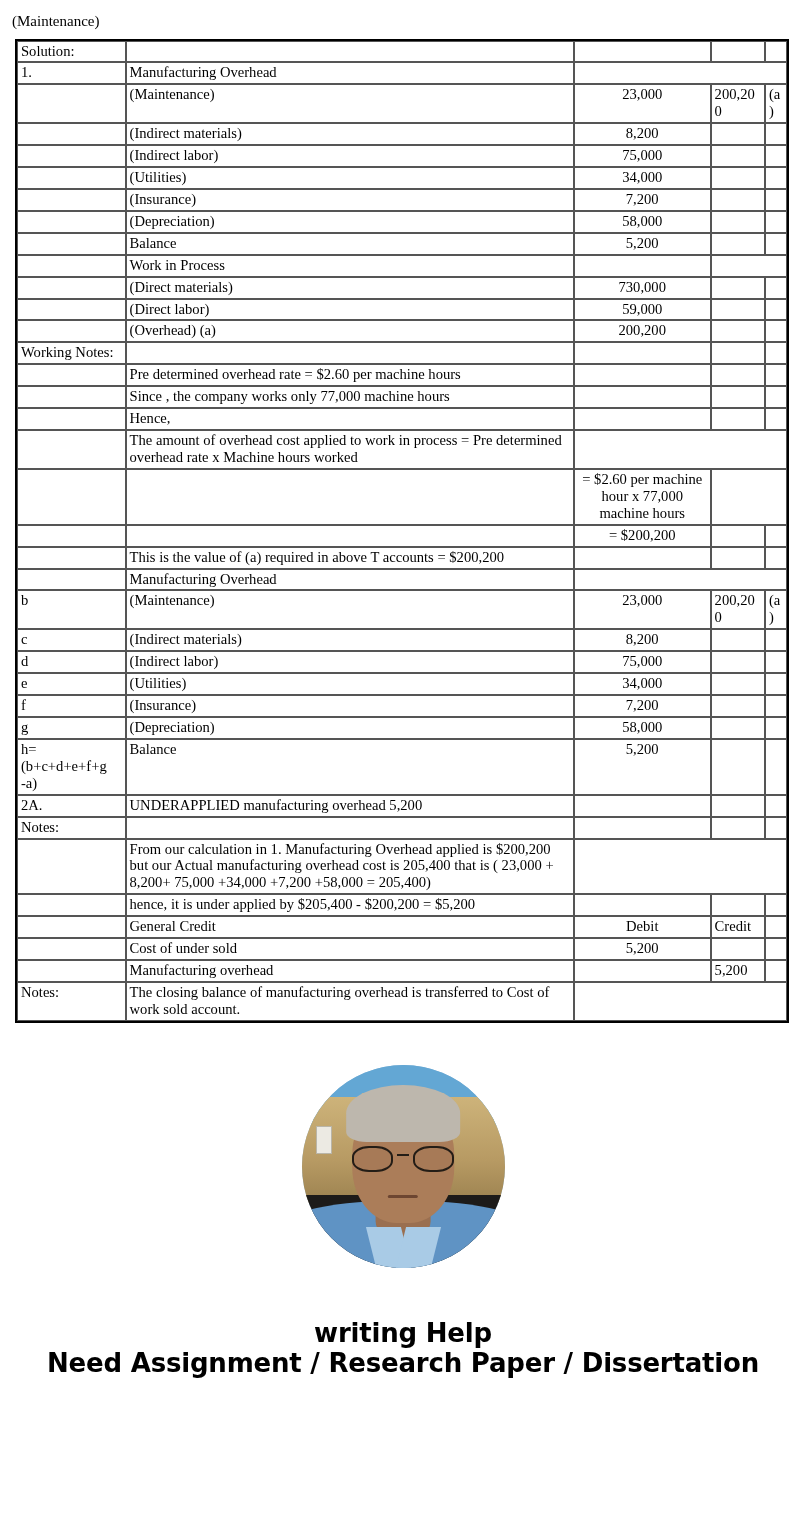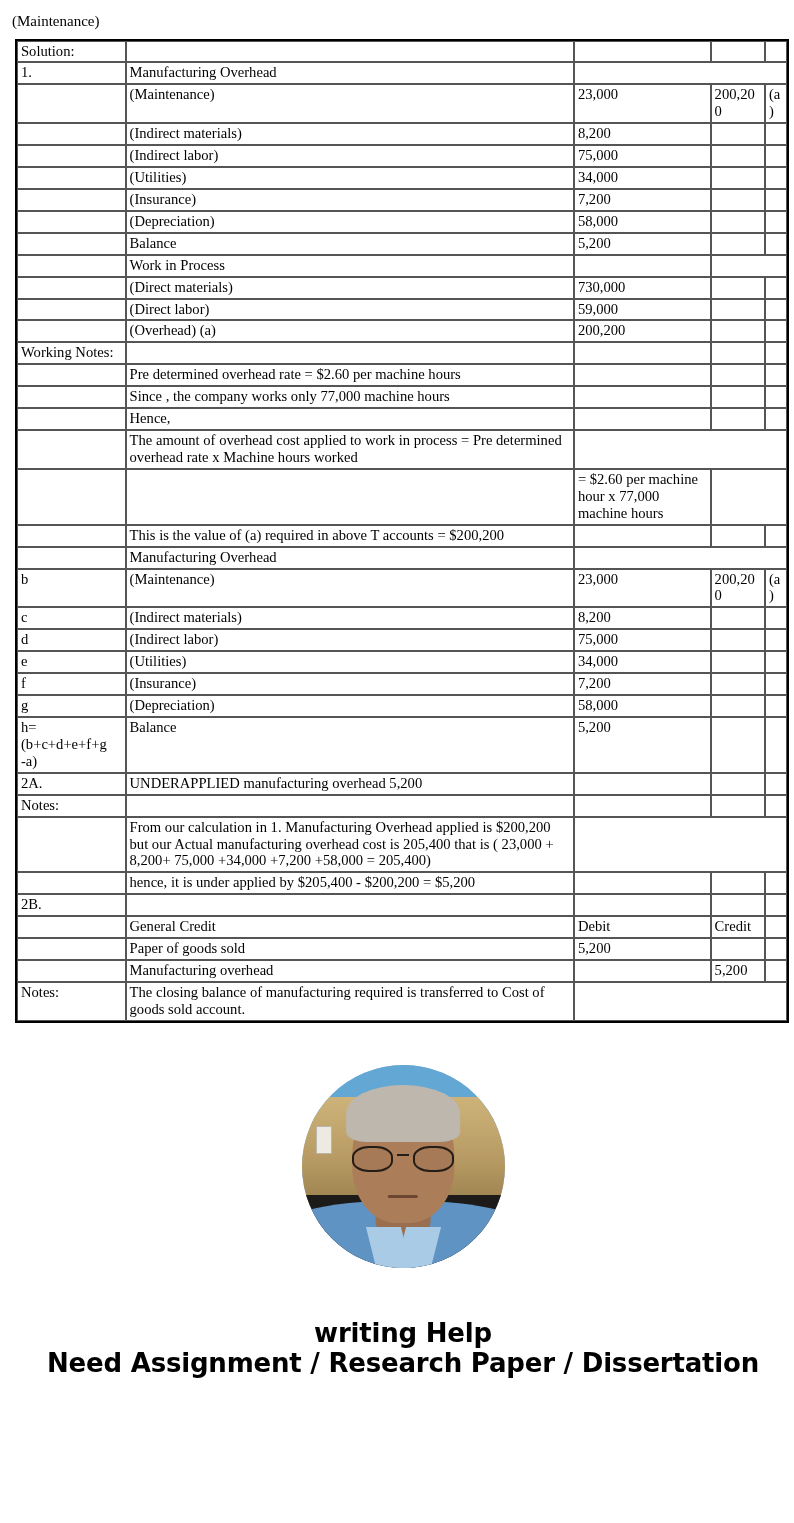--- a/index.html
+++ b/index.html
@@ -51,21 +51,21 @@
     overflow: hidden;
     word-wrap: break-word;
   }
   
   .solution-table td {
     box-shadow: inset 0 0 0 1px #ffffff;
   }
 
   .c0 { width: 108px; }
   .c1 { width: 446px; margin-left: 24px; }
-  .c2 { width: 136px; }
+  .c2 { width: 136px; text-align: center; }
   .c3 { width: 54px; }
   .c4 { width: 22px; }
 
   
   .avatar-wrap {
     width: 794px;
     display: flex;
     justify-content: center;
     padding-top: 42px;
   }
@@ -302,20 +302,27 @@
           <td class="c2" colspan="3">&nbsp;</td>
         </tr>
         <tr>
           <td class="c0">&nbsp;</td>
           <td class="c1">&nbsp;</td>
           <td class="c2">= $2.60 per machine hour x 77,000<br>machine hours</td>
           <td class="c3" colspan="2">&nbsp;</td>
         </tr>
         <tr>
           <td class="c0">&nbsp;</td>
+          <td class="c1">&nbsp;</td>
+          <td class="c2">= $200,200</td>
+          <td class="c3">&nbsp;</td>
+          <td class="c4">&nbsp;</td>
+        </tr>
+        <tr>
+          <td class="c0">&nbsp;</td>
           <td class="c1">This is the value of (a) required in above T accounts = $200,200</td>
           <td class="c2">&nbsp;</td>
           <td class="c3">&nbsp;</td>
           <td class="c4">&nbsp;</td>
         </tr>
         <tr>
           <td class="c0">&nbsp;</td>
           <td class="c1">Manufacturing Overhead</td>
           <td class="c2" colspan="3">&nbsp;</td>
         </tr>
@@ -388,50 +395,43 @@
           <td class="c2" colspan="3">&nbsp;</td>
         </tr>
         <tr>
           <td class="c0">&nbsp;</td>
           <td class="c1">hence, it is under applied by $205,400 - $200,200 = $5,200</td>
           <td class="c2">&nbsp;</td>
           <td class="c3">&nbsp;</td>
           <td class="c4">&nbsp;</td>
         </tr>
         <tr>
-          <td class="c0">2B.</td>
-          <td class="c1">&nbsp;</td>
-          <td class="c2">&nbsp;</td>
-          <td class="c3">&nbsp;</td>
-          <td class="c4">&nbsp;</td>
-        </tr>
-        <tr>
           <td class="c0">&nbsp;</td>
           <td class="c1">General Credit</td>
           <td class="c2">Debit</td>
           <td class="c3">Credit</td>
           <td class="c4">&nbsp;</td>
         </tr>
         <tr>
           <td class="c0">&nbsp;</td>
-          <td class="c1">Paper of goods sold</td>
+          <td class="c1">Cost of under sold</td>
           <td class="c2">5,200</td>
           <td class="c3">&nbsp;</td>
           <td class="c4">&nbsp;</td>
         </tr>
         <tr>
           <td class="c0">&nbsp;</td>
           <td class="c1">Manufacturing overhead</td>
           <td class="c2">&nbsp;</td>
           <td class="c3">5,200</td>
           <td class="c4">&nbsp;</td>
         </tr>
         <tr>
           <td class="c0">Notes:</td>
-          <td class="c1">The closing balance of manufacturing required is transferred to Cost of goods sold account.</td>
+          <td class="c1">The closing balance of manufacturing overhead is transferred to Cost of work sold account.</td>
           <td class="c2" colspan="3">&nbsp;</td>
         </tr>
       </tbody>
   </table>
 
   <div class="avatar-wrap">
     <div class="avatar">
       <div class="av-sky"></div>
       <div class="av-wall-l"></div>
       <div class="av-wall-r"></div>

